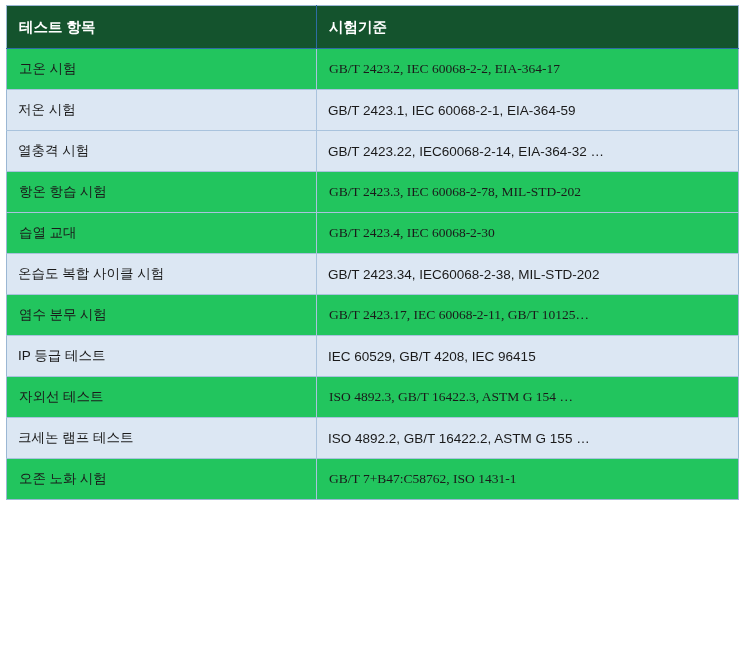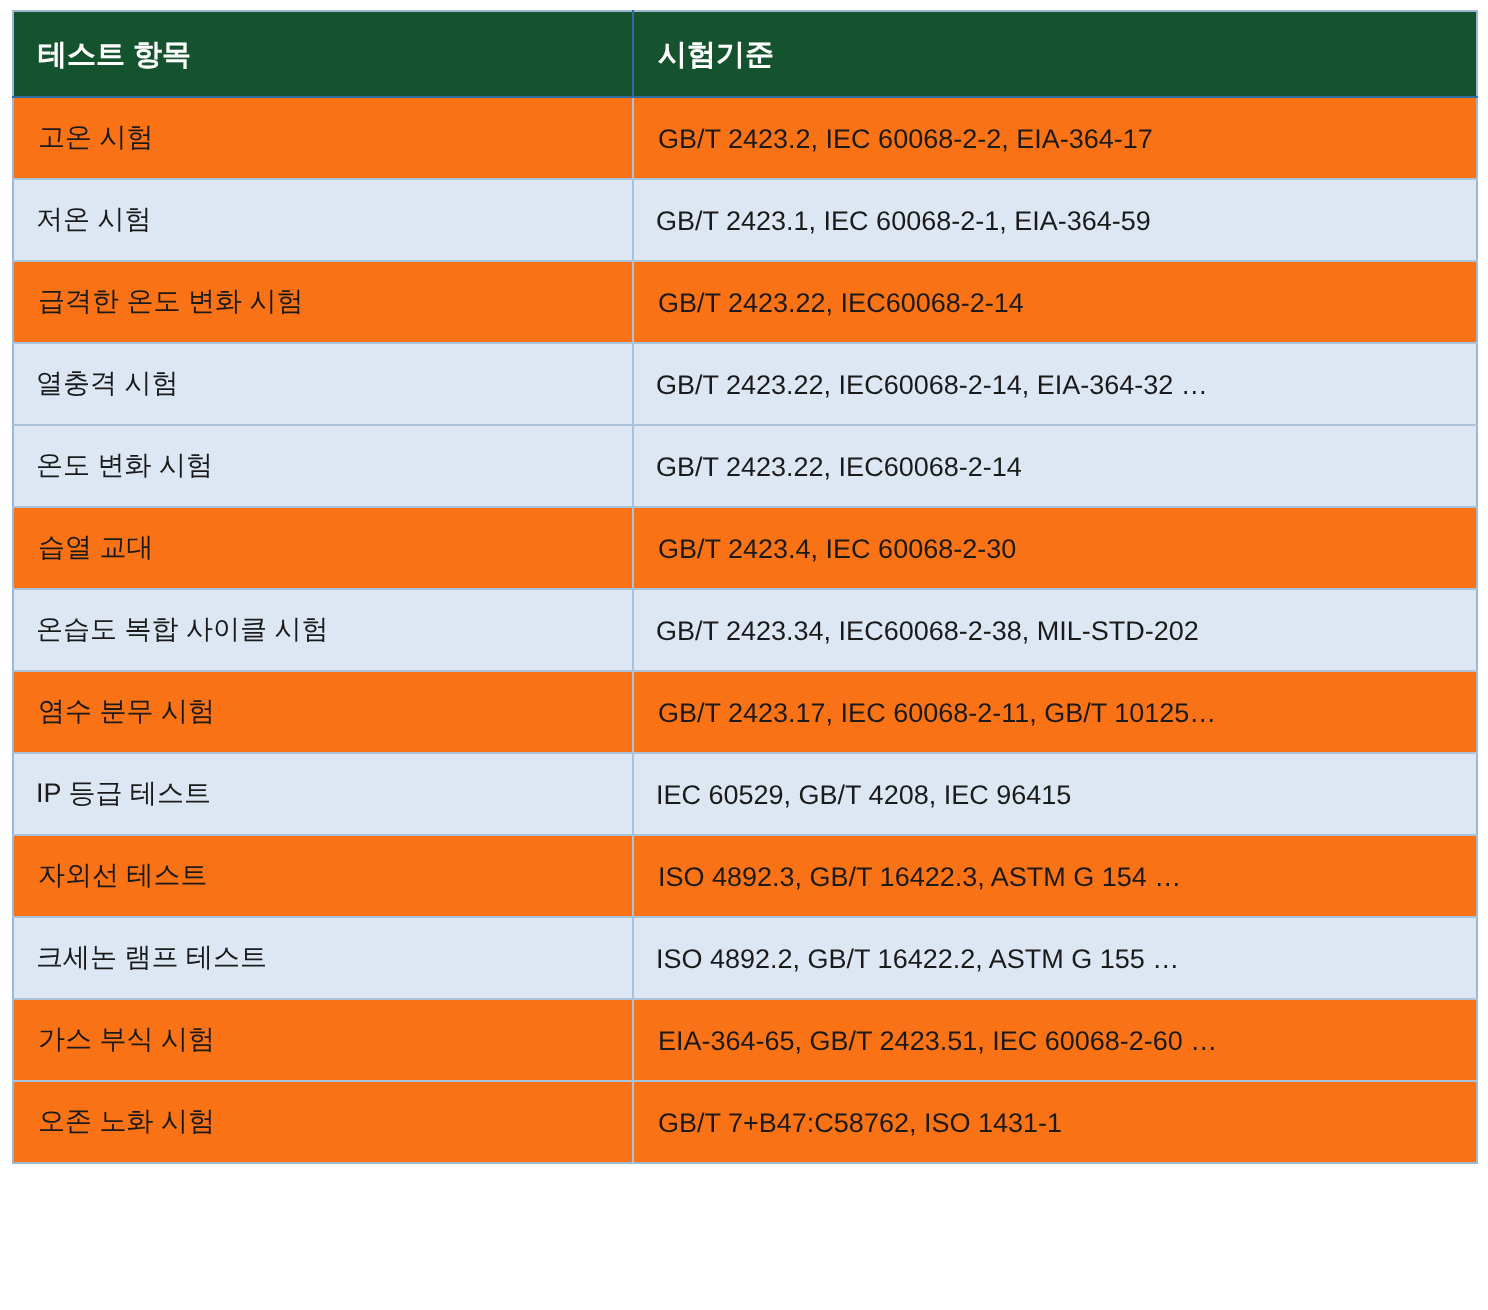--- a/index.html
+++ b/index.html
@@ -49,21 +49,21 @@
     border-bottom: 1px solid #a9c3dd;
     border-right: 1px solid #a9c3dd;
     vertical-align: middle;
     overflow: hidden;
     white-space: nowrap;
     text-overflow: clip;
   }
   table.test-table tbody td:last-child { border-right: none; }
   table.test-table tbody tr:last-child td { border-bottom: none; }
 
-  table.test-table tbody tr.row-odd td  { background: #f97316; }
+  table.test-table tbody tr.row-odd td  { background: #22c55e; font-family: Liberation Serif, serif; }
   table.test-table tbody tr.row-even td { background: #dce7f3; padding-left: 11px; }
 </style>
 </head>
 <body>
 
 <div class="table-wrap">
   <table class="test-table">
     <colgroup>
       <col class="col-item">
       <col class="col-std">
@@ -76,31 +76,27 @@
     </thead>
     <tbody>
         <tr class="row-odd">
           <td>고온 시험</td>
           <td>GB/T 2423.2, IEC 60068-2-2, EIA-364-17</td>
         </tr>
         <tr class="row-even">
           <td>저온 시험</td>
           <td>GB/T 2423.1, IEC 60068-2-1, EIA-364-59</td>
         </tr>
-        <tr class="row-odd">
-          <td>급격한 온도 변화 시험</td>
-          <td>GB/T 2423.22, IEC60068-2-14</td>
-        </tr>
         <tr class="row-even">
           <td>열충격 시험</td>
           <td>GB/T 2423.22, IEC60068-2-14, EIA-364-32 …</td>
         </tr>
-        <tr class="row-even">
-          <td>온도 변화 시험</td>
-          <td>GB/T 2423.22, IEC60068-2-14</td>
+        <tr class="row-odd">
+          <td>항온 항습 시험</td>
+          <td>GB/T 2423.3, IEC 60068-2-78, MIL-STD-202</td>
         </tr>
         <tr class="row-odd">
           <td>습열 교대</td>
           <td>GB/T 2423.4, IEC 60068-2-30</td>
         </tr>
         <tr class="row-even">
           <td>온습도 복합 사이클 시험</td>
           <td>GB/T 2423.34, IEC60068-2-38, MIL-STD-202</td>
         </tr>
         <tr class="row-odd">
@@ -113,22 +109,18 @@
         </tr>
         <tr class="row-odd">
           <td>자외선 테스트</td>
           <td>ISO 4892.3, GB/T 16422.3, ASTM G 154 …</td>
         </tr>
         <tr class="row-even">
           <td>크세논 램프 테스트</td>
           <td>ISO 4892.2, GB/T 16422.2, ASTM G 155 …</td>
         </tr>
         <tr class="row-odd">
-          <td>가스 부식 시험</td>
-          <td>EIA-364-65, GB/T 2423.51, IEC 60068-2-60 …</td>
-        </tr>
-        <tr class="row-odd">
           <td>오존 노화 시험</td>
           <td>GB/T 7+B47:C58762, ISO 1431-1</td>
         </tr>
       </tbody>
   </table>
 </div>
 
 </body></html>

